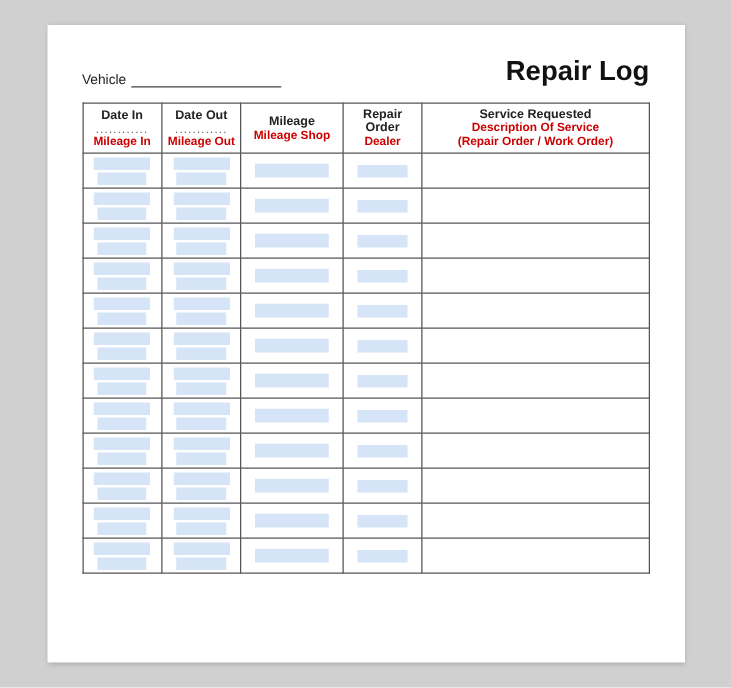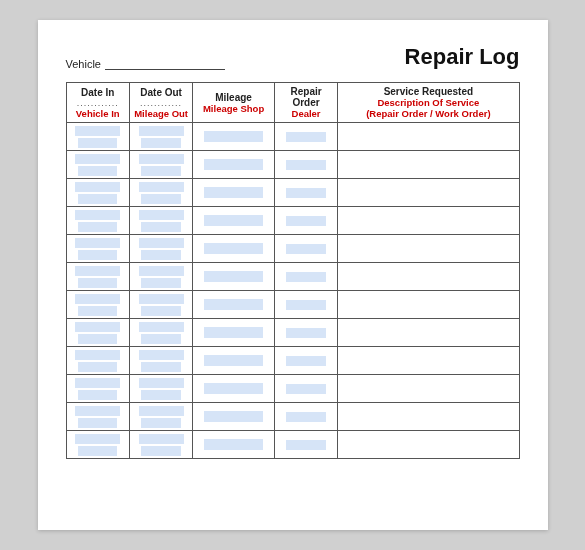--- a/index.html
+++ b/index.html
@@ -150,21 +150,21 @@
     </div>
     <div class="title">Repair Log</div>
   </div>
 
   <table>
     <thead>
       <tr>
         <th class="col-date-in">
           <div class="th-top">Date In</div>
           <div class="th-dots">............</div>
-          <div class="th-bottom">Vehicle In</div>
+          <div class="th-bottom">Mileage In</div>
         </th>
         <th class="col-date-out">
           <div class="th-top">Date Out</div>
           <div class="th-dots">............</div>
           <div class="th-bottom">Mileage Out</div>
         </th>
         <th class="col-dealer">
           <div class="th-top">Mileage</div>
           <div class="th-bottom">Mileage Shop</div>
         </th>

